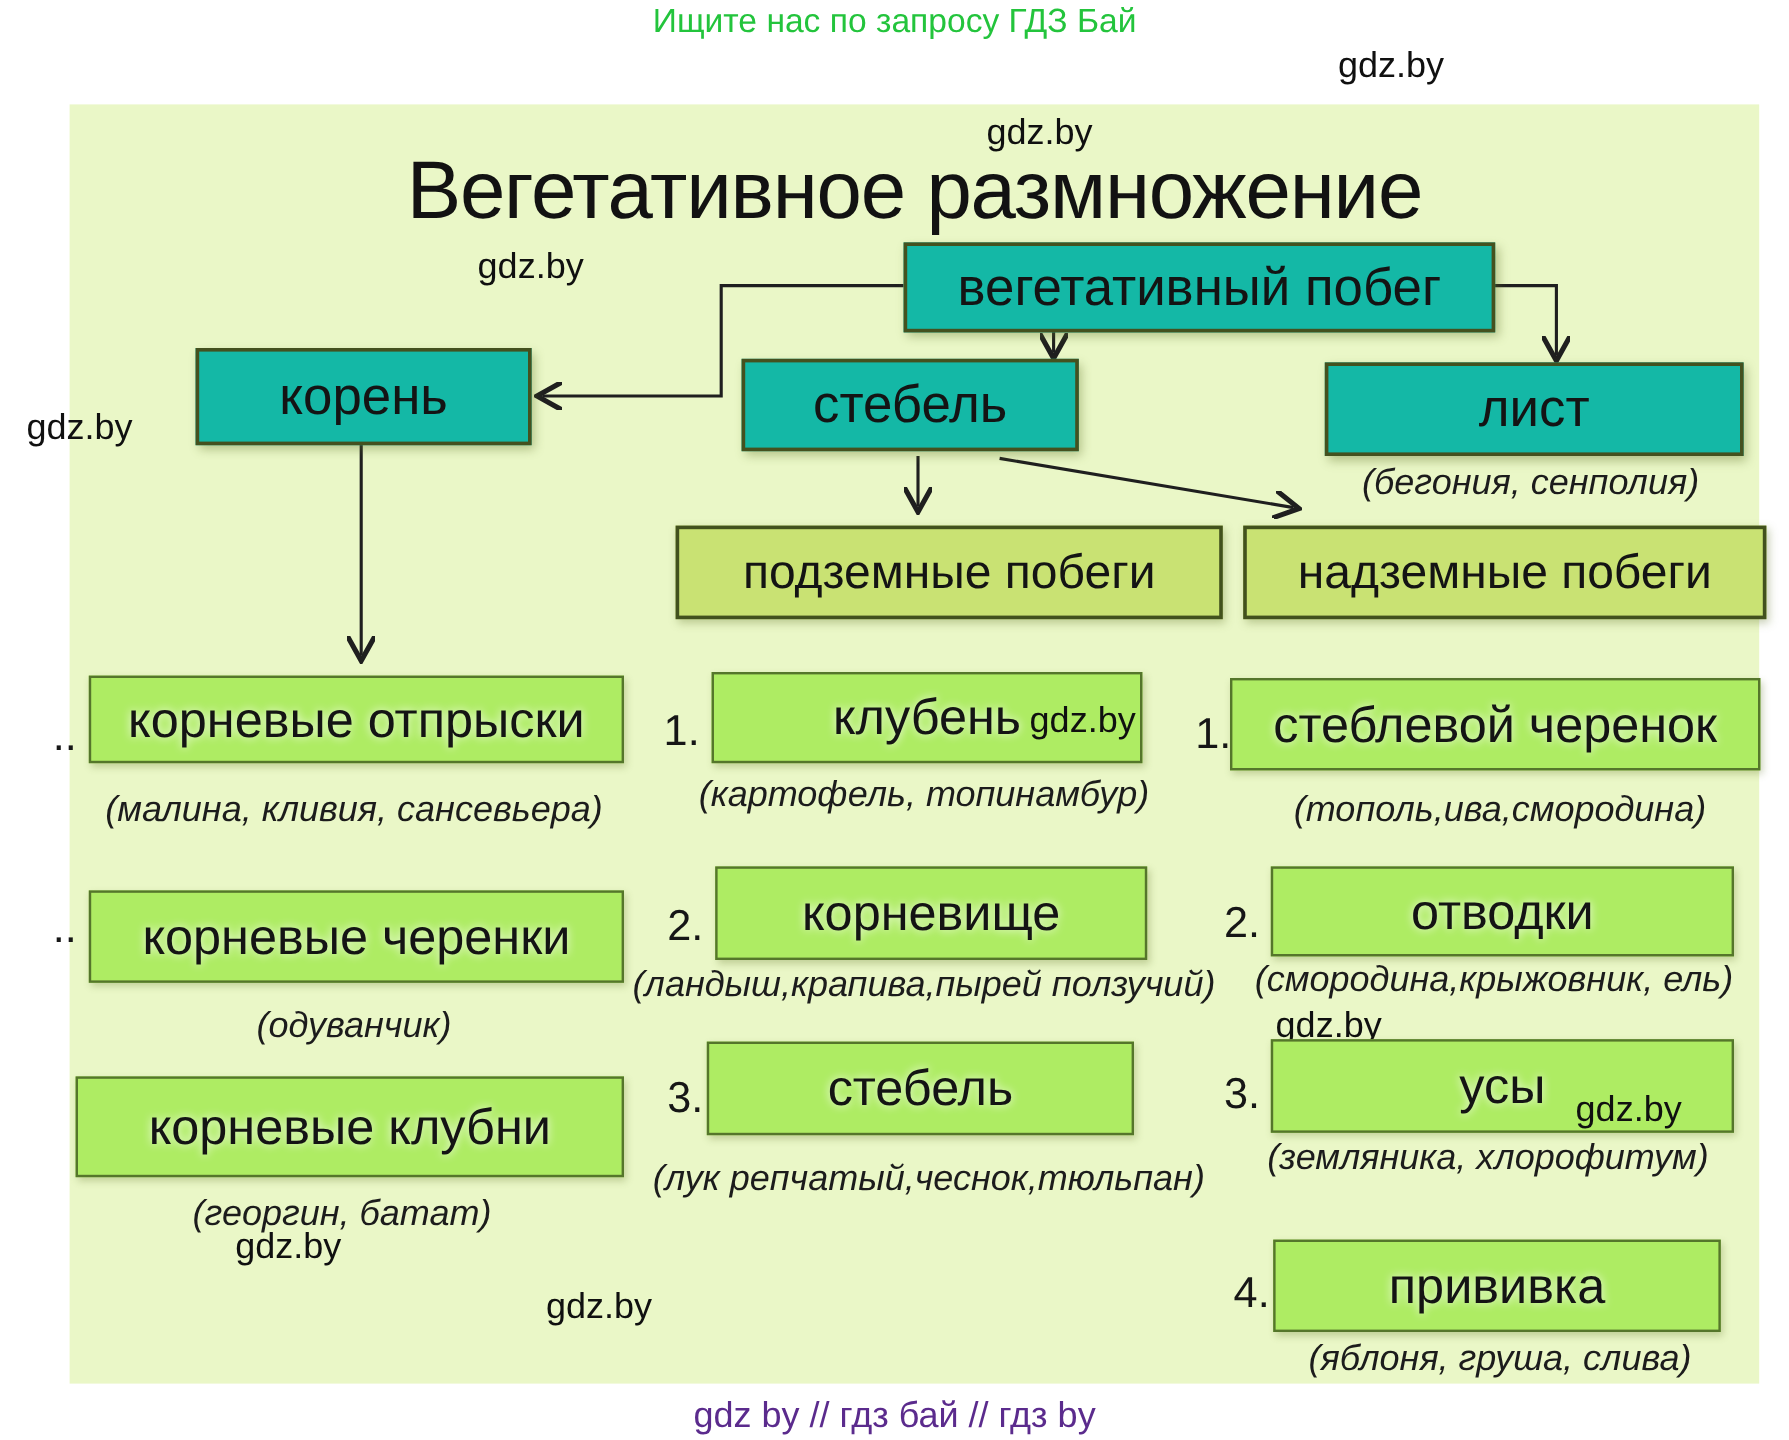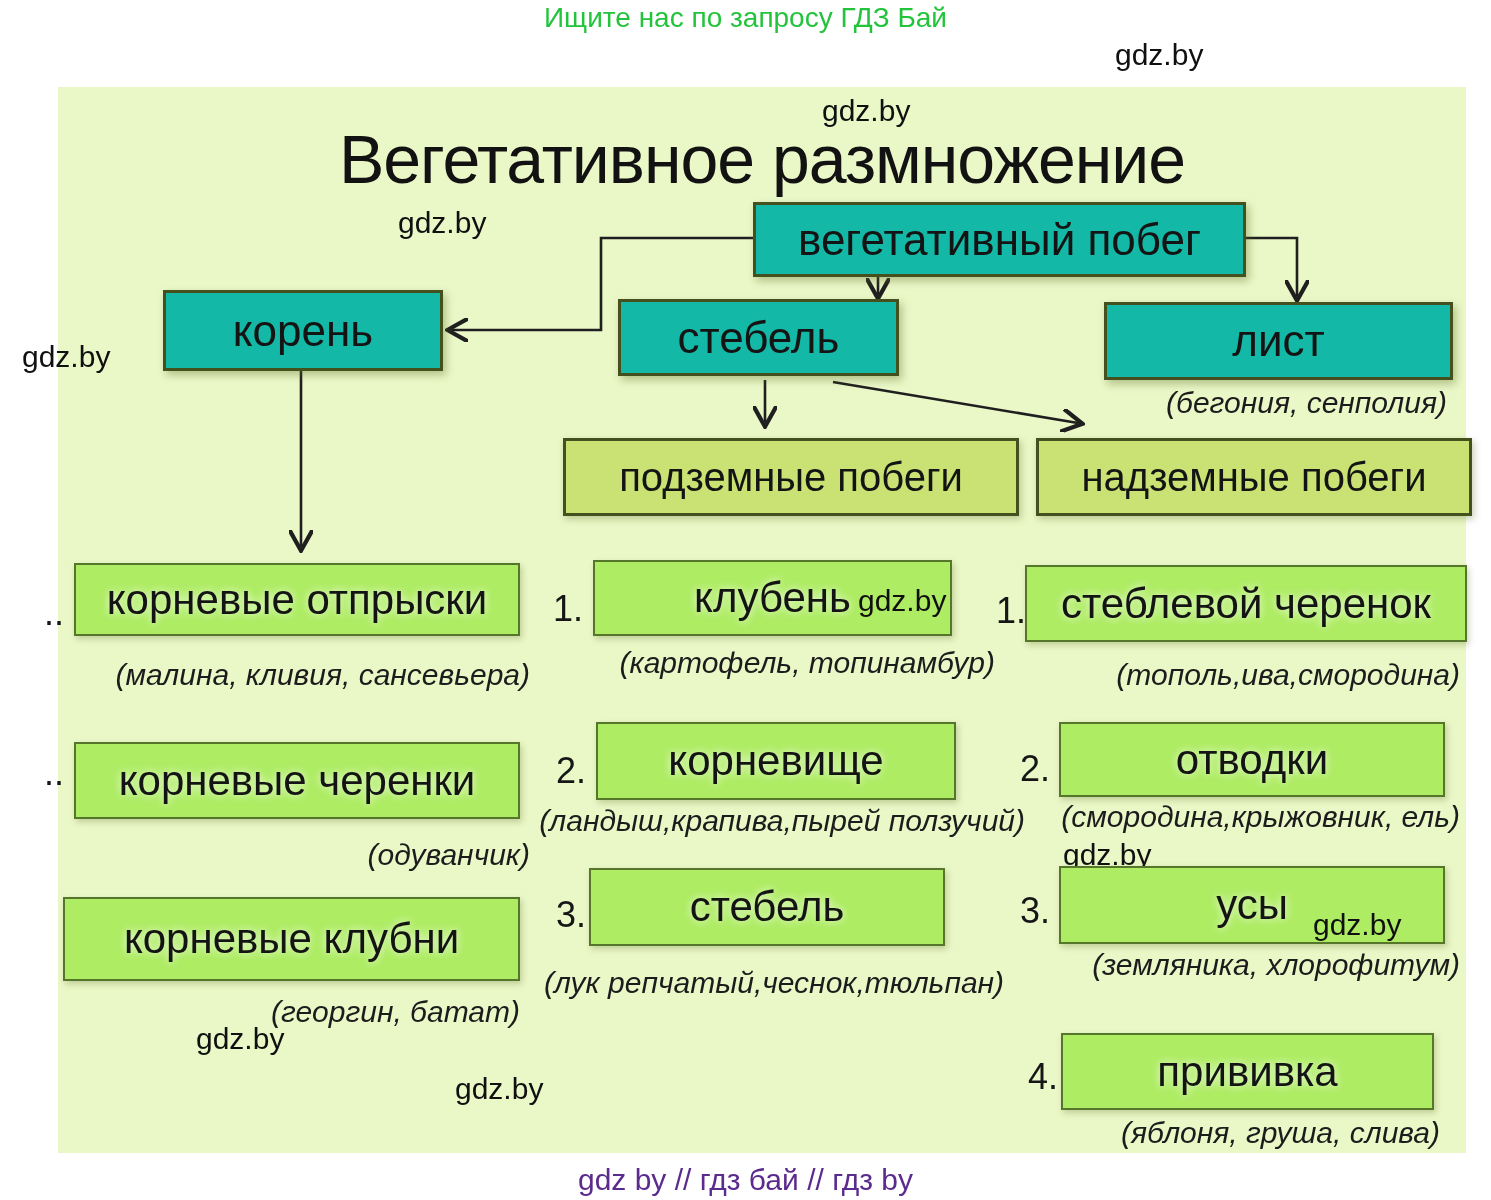--- a/index.html
+++ b/index.html
@@ -14,21 +14,21 @@
          letter-spacing:-1px;color:#121212;white-space:nowrap;}
   .box{position:absolute;display:flex;align-items:center;justify-content:center;text-align:center;
        white-space:nowrap;color:#141414;}
   .olive{background:#14b8a6;border:3px solid #44511f;font-size:44px;
          box-shadow:3px 4px 8px rgba(95,115,40,.40);}
   .medium{background:#c9e273;border:3px solid #42511d;font-size:40px;
           box-shadow:2px 3px 7px rgba(95,115,40,.35);}
   .bright{background:#aeec63;border:2px solid #55762b;font-size:42px;
           box-shadow:2px 3px 6px rgba(95,115,40,.30);
           text-shadow:0 0 8px rgba(255,255,255,.9);}
-  .ex{position:absolute;font-style:italic;font-size:30px;color:#1c1c1c;text-align:right;white-space:nowrap;}
+  .ex{position:absolute;font-style:italic;font-size:30px;color:#1c1c1c;text-align:center;white-space:nowrap;}
   .num{position:absolute;font-size:36px;color:#161616;}
 </style>
 </head>
 <body>
 
 <div class="page">
 
   <div class="promo">Ищите нас по запросу ГДЗ Бай</div>
   <div class="wm" style="left:1115px;top:38px;">gdz.by</div>
 

